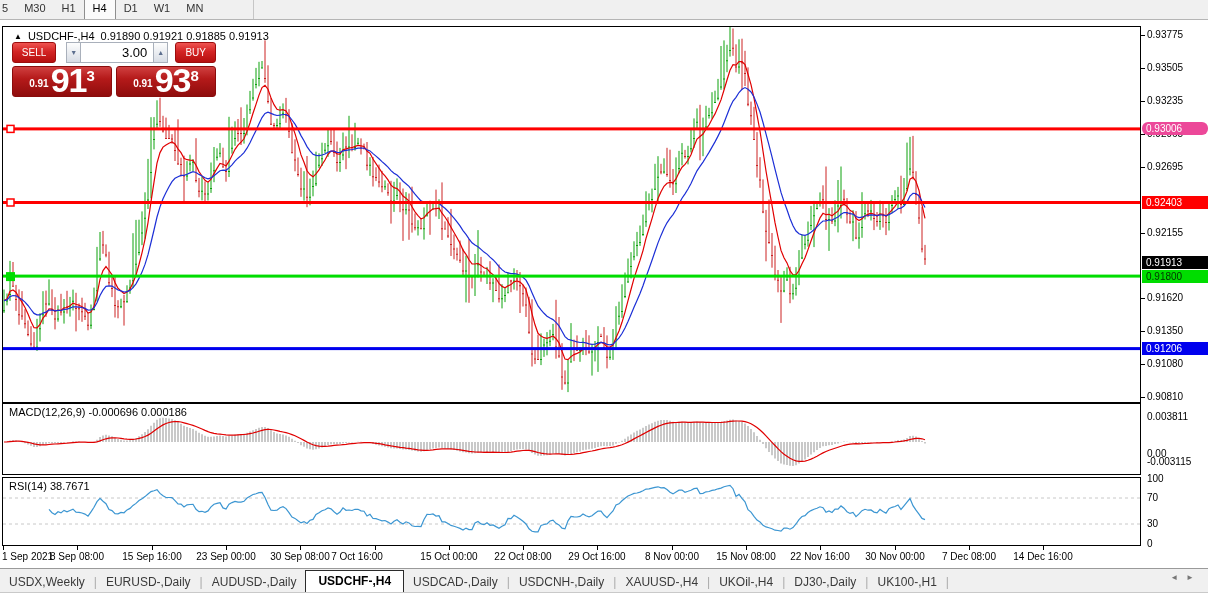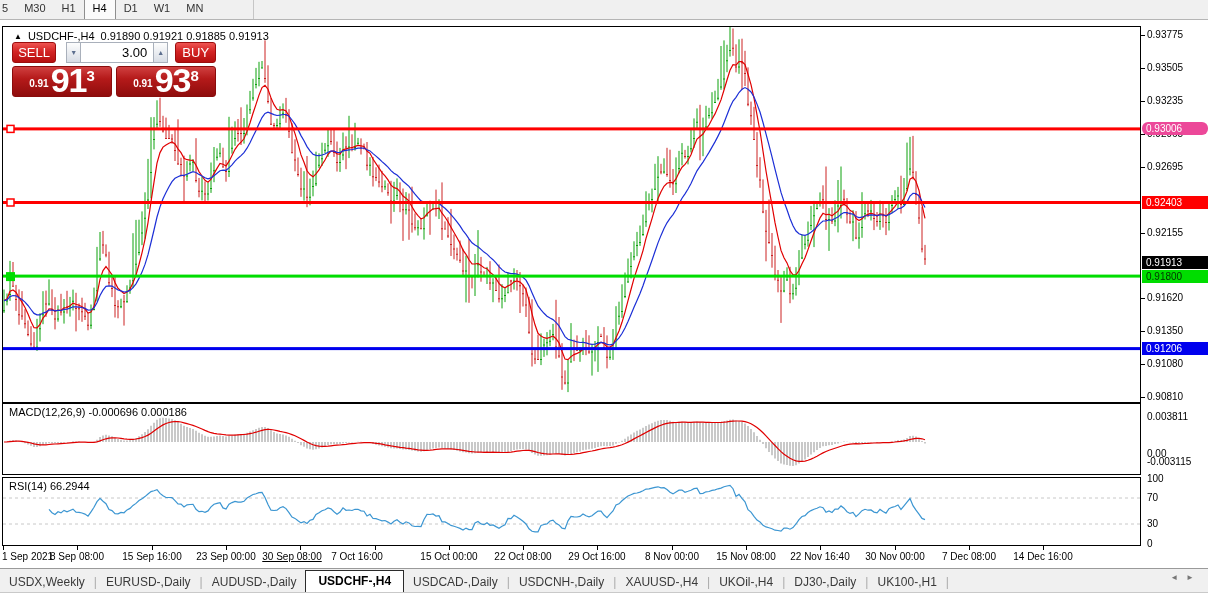--- a/index.html
+++ b/index.html
@@ -24,21 +24,21 @@
   .ytick{position:absolute;left:1141px;width:4px;height:1px;background:#000;}
   .badge{position:absolute;left:1142px;width:66px;height:13px;font-size:10px;line-height:13px;
          padding-left:4px;box-sizing:border-box;z-index:5;white-space:nowrap;}
   
   .chart-title{position:absolute;left:14px;top:30px;font-size:11px;color:#000;z-index:7;display:flex;gap:6px;align-items:center;}
   .collapse-arrow{font-size:8px;line-height:11px;}
   
   .trade-panel{position:absolute;left:12px;top:42px;z-index:8;width:204px;}
   .tp-row1{display:flex;height:21px;align-items:stretch;}
   .btn-trade{background:linear-gradient(180deg,#ef5350 0%,#d32424 45%,#b60f0f 100%);color:#fff;
-             border:1px solid #9c0d0d;border-radius:3px;font-size:13px;display:flex;align-items:center;
+             border:1px solid #9c0d0d;border-radius:3px;font-size:10px;display:flex;align-items:center;
              justify-content:center;box-sizing:border-box;}
   .btn-sell{width:50px;margin-right:10px;}
   .btn-buy{width:46px;margin-left:7px;}
   .spin-btn{width:17px;background:linear-gradient(180deg,#fdfdfd,#d8dde5);border:1px solid #a9b0bb;
             box-sizing:border-box;display:flex;align-items:center;justify-content:center;font-size:7px;color:#5d6f8e;}
   .lot-field{width:72px;border:1px solid #a9b0bb;border-left:none;border-right:none;box-sizing:border-box;
              font-size:13px;text-align:right;padding:0 6px 0 0;color:#000;font-family:"Liberation Sans",sans-serif;}
   .tp-row2{display:flex;margin-top:3px;height:31px;gap:4px;}
   .price-block{flex:1;background:linear-gradient(180deg,#d04040 0%,#b51a1a 40%,#8f0d0d 100%);
                border:1px solid #8a0c0c;border-radius:3px;color:#fff;display:flex;align-items:flex-end;
@@ -131,21 +131,21 @@
     </div>
     <div class="price-block">
       <span class="pb-small">0.91</span>
       <span class="pb-big">93</span>
       <span class="pb-sup">8</span>
     </div>
   </div>
 </div>
 
 <div class="pane-label" style="left:9px;top:406px;">MACD(12,26,9) -0.000696 0.000186</div>
-<div class="pane-label" style="left:9px;top:480px;">RSI(14) 66.2944</div>
+<div class="pane-label" style="left:9px;top:480px;">RSI(14) 38.7671</div>
 
 <div id="yaxis-container">
     <div class="ytick" style="top: 35px;"></div>
     <div class="ylab" style="top: 29px;">0.93775</div>
     <div class="ytick" style="top: 68px;"></div>
     <div class="ylab" style="top: 62px;">0.93505</div>
     <div class="ytick" style="top: 101px;"></div>
     <div class="ylab" style="top: 95px;">0.93235</div>
     <div class="ytick" style="top: 134px;"></div>
     <div class="ylab" style="top: 128px;">0.92965</div>
@@ -177,35 +177,35 @@
 <div id="xaxis-container">
     <div class="xtick" style="left: 3px;"></div>
     <div class="xlab" style="left: 2px;">1 Sep 2021</div>
     <div class="xtick" style="left: 77px;"></div>
     <div class="xlab" style="left: 77px; transform: translateX(-50%);">8 Sep 08:00</div>
     <div class="xtick" style="left: 152px;"></div>
     <div class="xlab" style="left: 152px; transform: translateX(-50%);">15 Sep 16:00</div>
     <div class="xtick" style="left: 226px;"></div>
     <div class="xlab" style="left: 226px; transform: translateX(-50%);">23 Sep 00:00</div>
     <div class="xtick" style="left: 300px;"></div>
-    <div class="xlab" style="left: 292px; transform: translateX(-50%); text-decoration: underline;">30 Sep 08:00</div>
+    <div class="xlab" style="left: 300px; transform: translateX(-50%);">30 Sep 08:00</div>
     <div class="xtick" style="left: 375px;"></div>
     <div class="xlab" style="left: 357px; transform: translateX(-50%);">7 Oct 16:00</div>
     <div class="xtick" style="left: 449px;"></div>
     <div class="xlab" style="left: 449px; transform: translateX(-50%);">15 Oct 00:00</div>
     <div class="xtick" style="left: 523px;"></div>
     <div class="xlab" style="left: 523px; transform: translateX(-50%);">22 Oct 08:00</div>
     <div class="xtick" style="left: 597px;"></div>
     <div class="xlab" style="left: 597px; transform: translateX(-50%);">29 Oct 16:00</div>
     <div class="xtick" style="left: 672px;"></div>
     <div class="xlab" style="left: 672px; transform: translateX(-50%);">8 Nov 00:00</div>
     <div class="xtick" style="left: 746px;"></div>
     <div class="xlab" style="left: 746px; transform: translateX(-50%);">15 Nov 08:00</div>
     <div class="xtick" style="left: 820px;"></div>
-    <div class="xlab" style="left: 820px; transform: translateX(-50%);">22 Nov 16:40</div>
+    <div class="xlab" style="left: 820px; transform: translateX(-50%);">22 Nov 16:00</div>
     <div class="xtick" style="left: 895px;"></div>
     <div class="xlab" style="left: 895px; transform: translateX(-50%);">30 Nov 00:00</div>
     <div class="xtick" style="left: 969px;"></div>
     <div class="xlab" style="left: 969px; transform: translateX(-50%);">7 Dec 08:00</div>
     <div class="xtick" style="left: 1043px;"></div>
     <div class="xlab" style="left: 1043px; transform: translateX(-50%);">14 Dec 16:00</div>
   </div>
 
 <div class="tabbar" id="tabbar">
     <div class="tab">USDX,Weekly</div>

